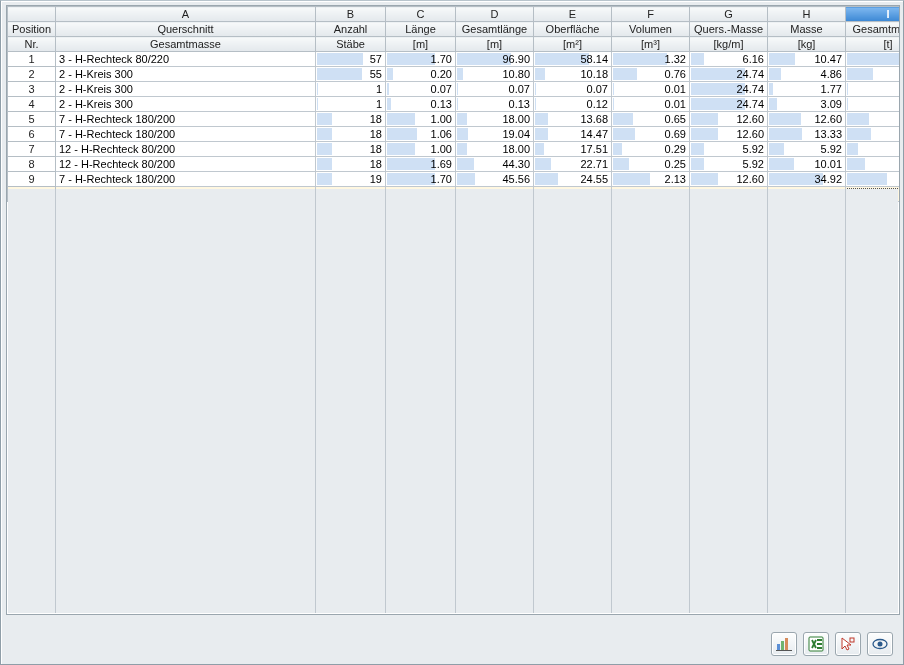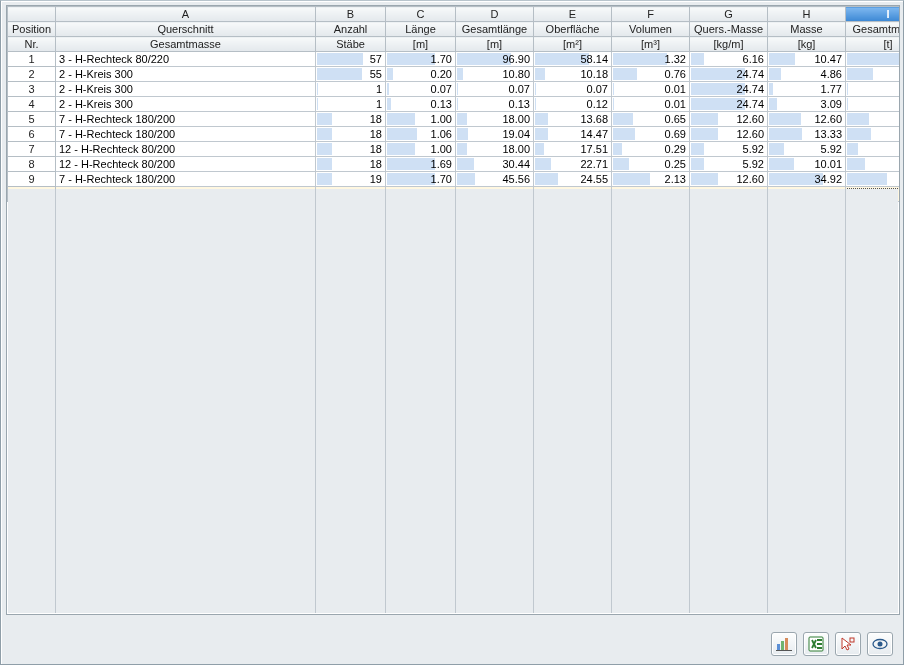--- a/index.html
+++ b/index.html
@@ -211,21 +211,21 @@
             <td class="num"><span class="bar" style="width: 11.9%;"></span><span class="val">0.29</span></td>
             <td class="num"><span class="bar" style="width: 16.8%;"></span><span class="val">5.92</span></td>
             <td class="num"><span class="bar" style="width: 19.6%;"></span><span class="val">5.92</span></td>
             <td class="num"><span class="bar" style="width: 12.6%;"></span><span class="val">0.107</span></td>
           </tr>
           <tr>
             <td class="rowhdr">8</td>
             <td class="txt">12 - H-Rechteck 80/200</td>
             <td class="num"><span class="bar" style="width: 21.7%;"></span><span class="val">18</span></td>
             <td class="num"><span class="bar" style="width: 69.3%;"></span><span class="val">1.69</span></td>
-            <td class="num"><span class="bar" style="width: 21.7%;"></span><span class="val">30.44</span></td>
+            <td class="num"><span class="bar" style="width: 21.7%;"></span><span class="val">44.30</span></td>
             <td class="num"><span class="bar" style="width: 20.3%;"></span><span class="val">22.71</span></td>
             <td class="num"><span class="bar" style="width: 20.3%;"></span><span class="val">0.25</span></td>
             <td class="num"><span class="bar" style="width: 16.8%;"></span><span class="val">5.92</span></td>
             <td class="num"><span class="bar" style="width: 32.9%;"></span><span class="val">10.01</span></td>
             <td class="num"><span class="bar" style="width: 21%;"></span><span class="val">0.180</span></td>
           </tr>
           <tr>
             <td class="rowhdr">9</td>
             <td class="txt">7 - H-Rechteck 180/200</td>
             <td class="num"><span class="bar" style="width: 22.4%;"></span><span class="val">19</span></td>

